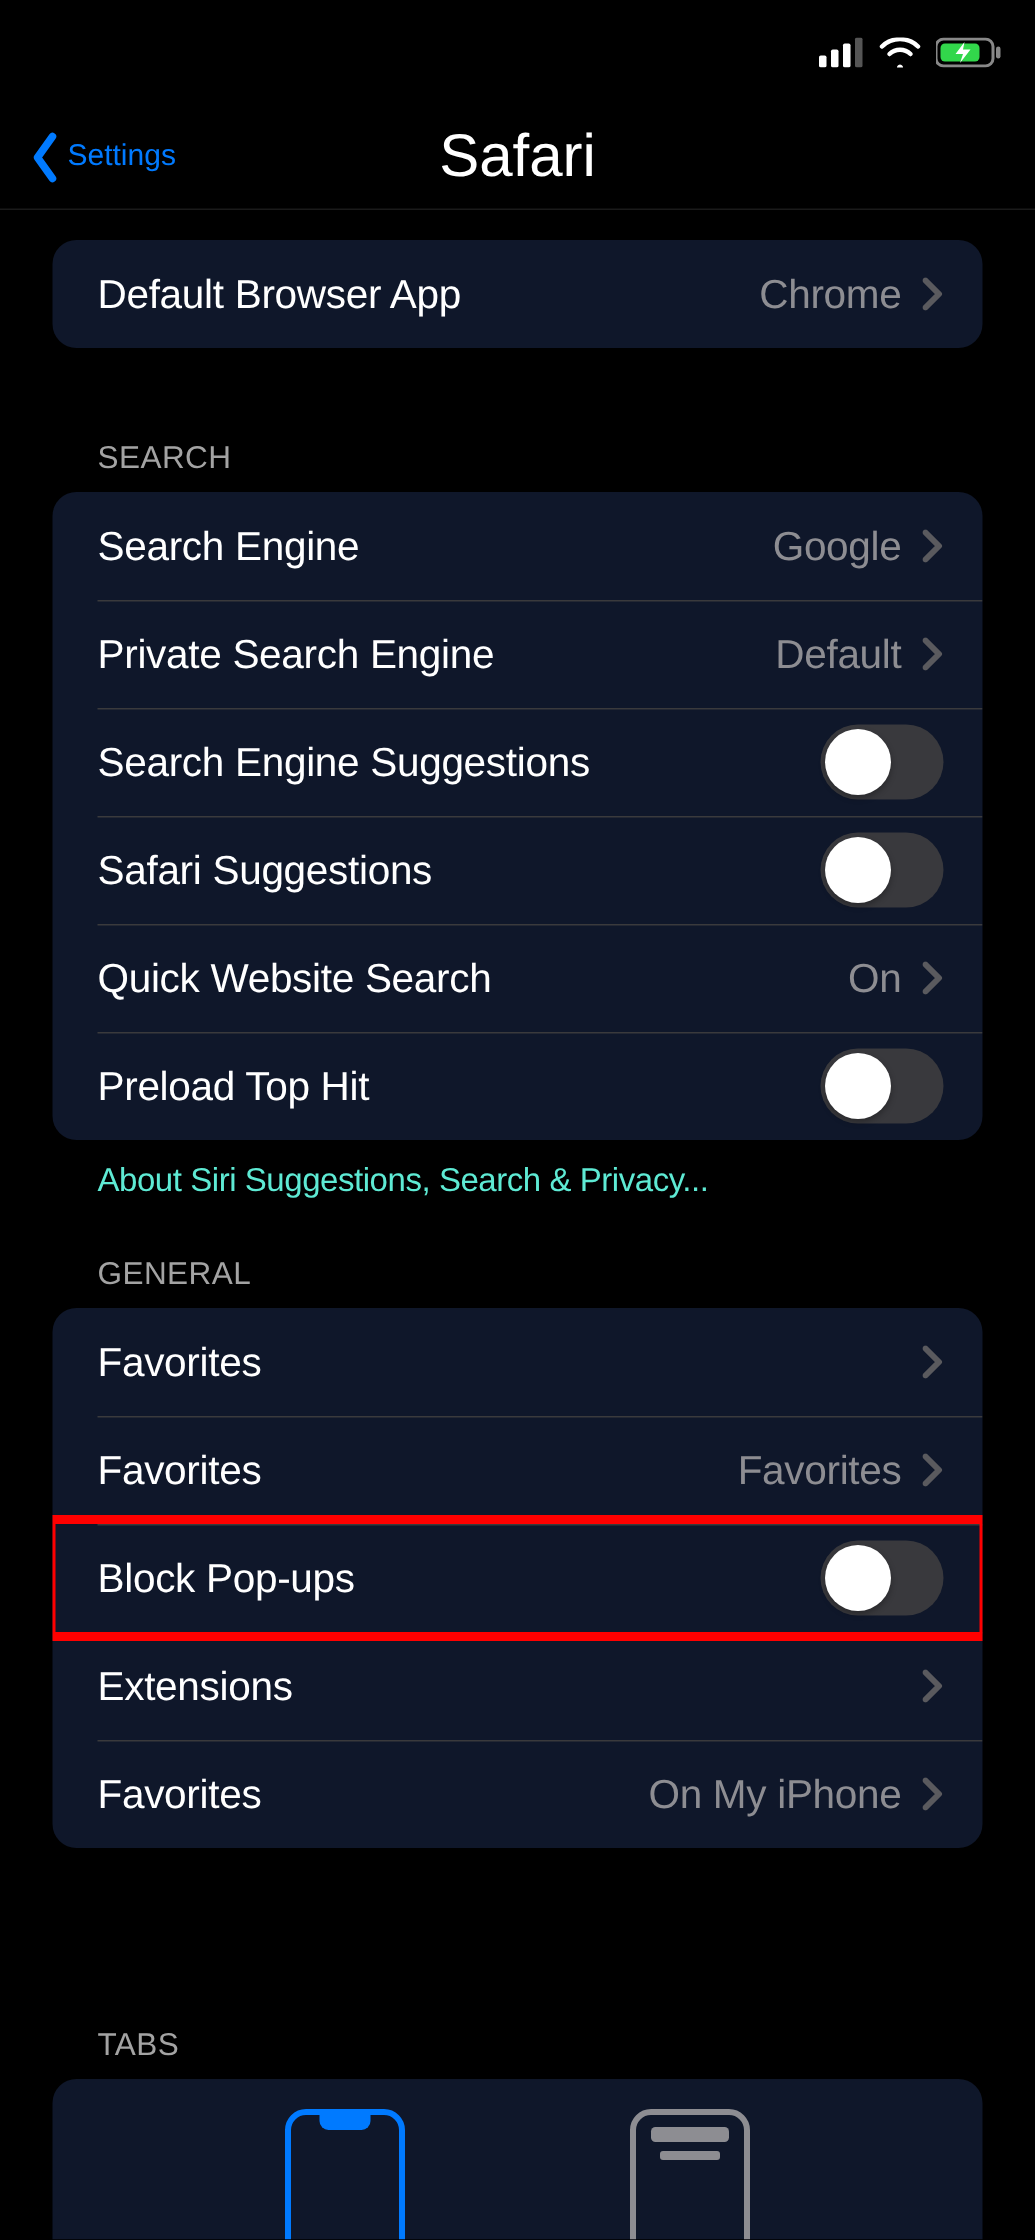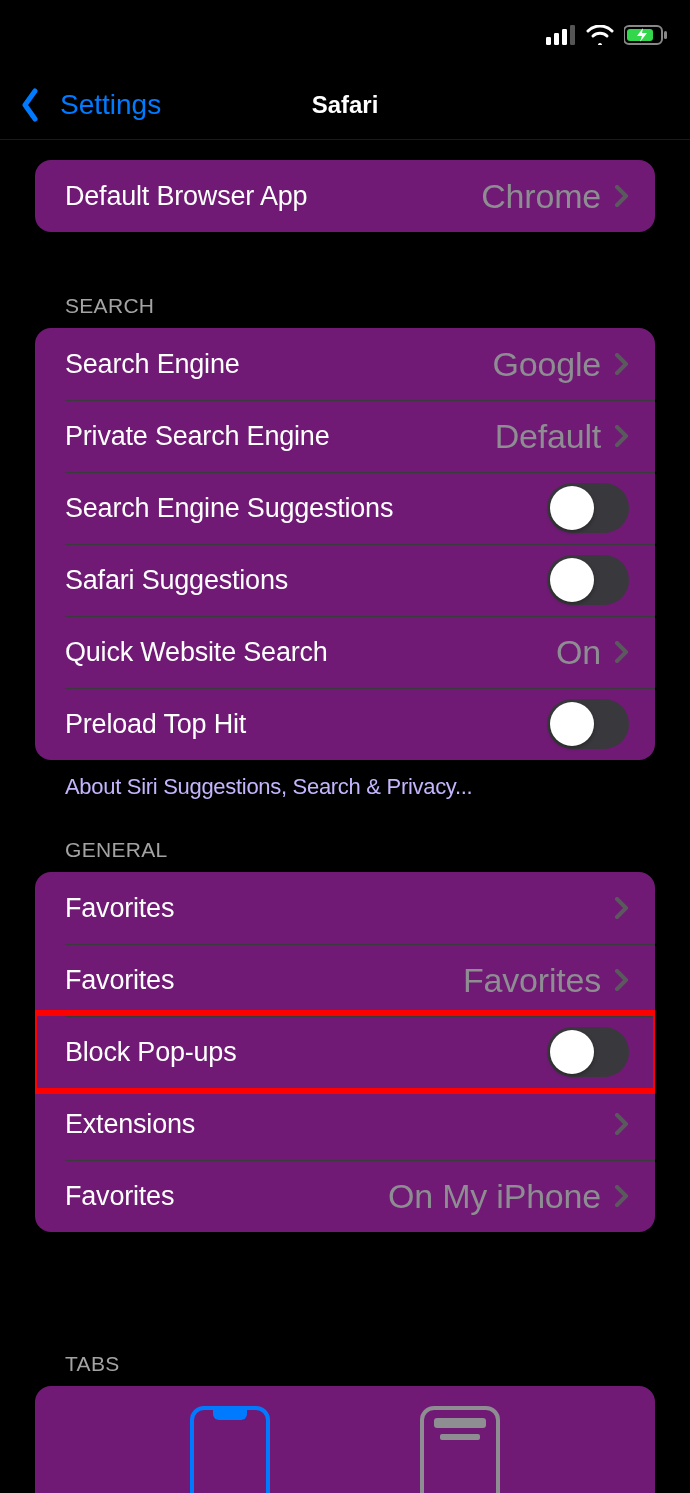--- a/index.html
+++ b/index.html
@@ -8,44 +8,44 @@
   body { display: flex; flex-direction: column; }
 
   
   .status-bar { height: 70px; display: flex; align-items: center; justify-content: flex-end;
     padding: 0 22px; gap: 10px; }
   .sb-icon { display: inline-flex; align-items: center; }
 
   
   .nav-bar { height: 70px; display: flex; align-items: center; position: relative;
     border-bottom: 1px solid #1a1a1a; padding: 0 20px; }
-  .back { display: flex; align-items: center; gap: 20px; color: #007aff;
-    font-size: 28px; font-weight: 400; }
+  .back { display: flex; align-items: center; gap: 5px; color: #007aff;
+    font-size: 20px; font-weight: 400; }
   .back-chev { width: 20px; height: 34px; }
-  .title { position: absolute; left: 50%; transform: translateX(-50%); font-size: 24px;
-    font-weight: 700; }
+  .title { position: absolute; left: 50%; transform: translateX(-50%); font-size: 40px;
+    font-weight: 400; }
 
   
   .content { flex: 1; padding: 0 35px 0 35px; overflow: hidden; }
   .section-header { font-size: 21px; color: #a3a3a3; text-transform: uppercase;
     padding: 0 30px 10px 30px; letter-spacing: 0.3px; }
-  .footer-link { display:block; font-size: 22px; color: #c4b5fd; padding: 14px 30px 0 30px;
+  .footer-link { display:block; font-size: 22px; color: #5eead4; padding: 14px 30px 0 30px;
     letter-spacing: -0.3px; }
 
-  .group { background: #701a75; border-radius: 16px; overflow: hidden; }
+  .group { background: #0f172a; border-radius: 16px; overflow: hidden; }
   .group.first { margin-top: 20px; }
 
   .row { display: flex; align-items: center; min-height: 72px;
     padding: 0 26px 0 30px; position: relative; }
   .row + .row::before {
     content: ""; position: absolute; top: 0; left: 30px; right: 0; height: 1px;
     background: #3a3a3c;
   }
   .row-label { font-size: 27px; font-weight: 400; color: #fff; flex: 1; letter-spacing: -0.2px;}
-  .row-value { font-size: 34px; color: #8d8d92; margin-right: 8px; letter-spacing: -0.2px;}
+  .row-value { font-size: 27px; color: #8d8d92; margin-right: 8px; letter-spacing: -0.2px;}
   .chevron { width: 14px; height: 22px; flex-shrink: 0; margin-left: 6px;}
   .chevron svg { display:block; }
 
   .spacer-1 { height: 62px; }
   .spacer-2 { height: 38px; }
   .spacer-3 { height: 120px; }
 
   
   .toggle { width: 82px; height: 50px; border-radius: 25px; background: #39393d;
     position: relative; flex-shrink: 0; }

